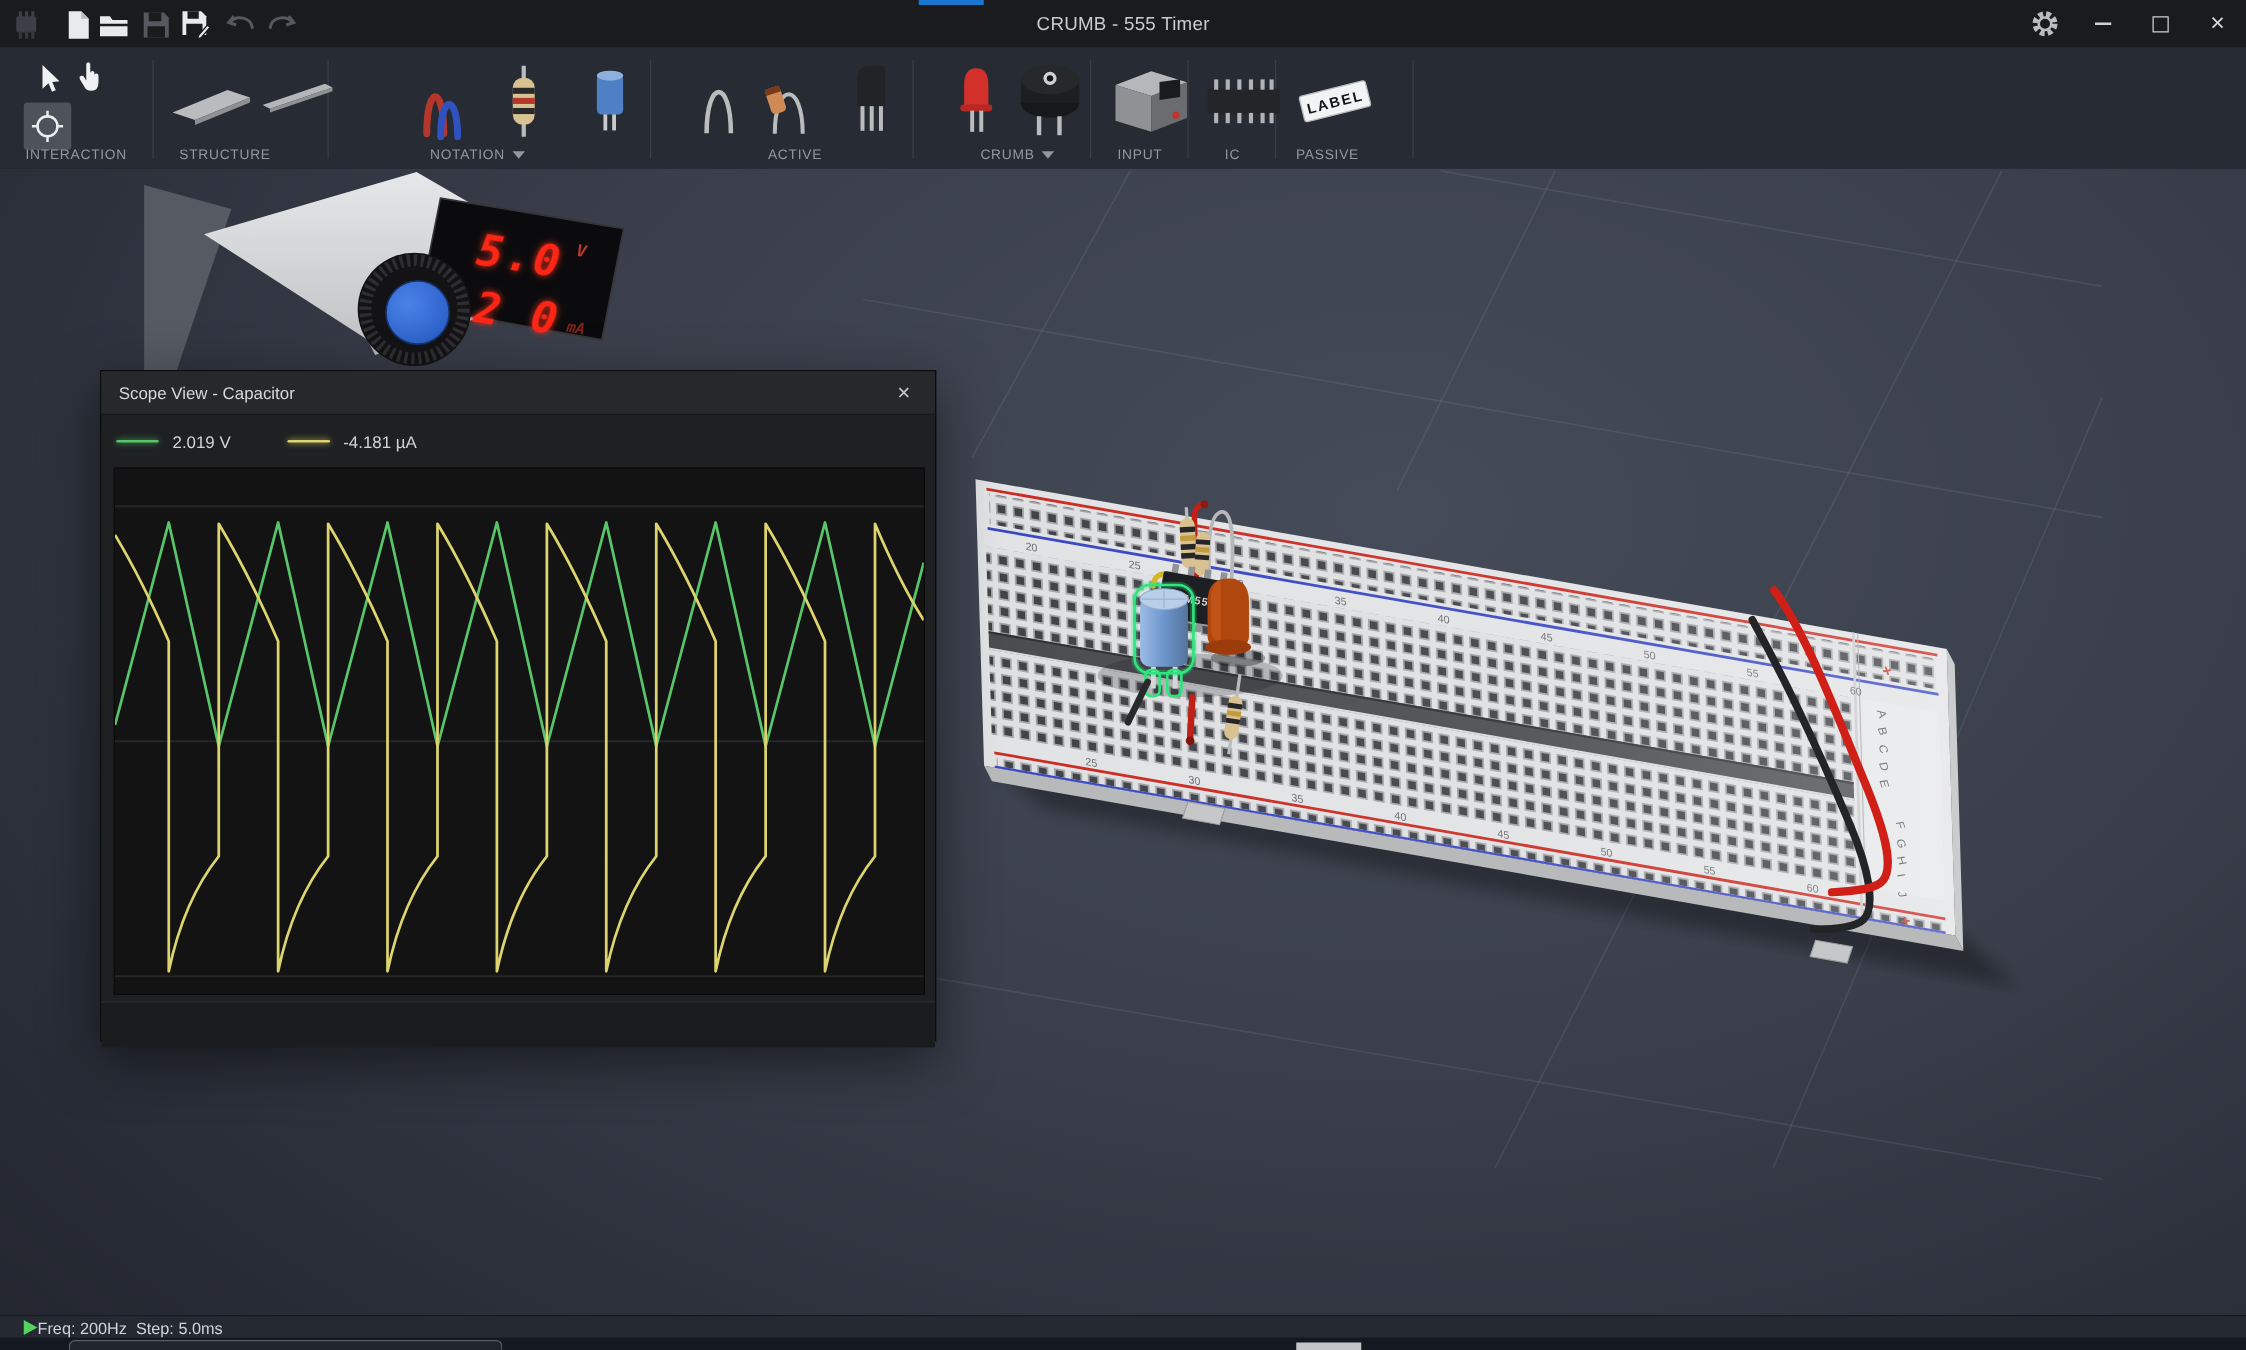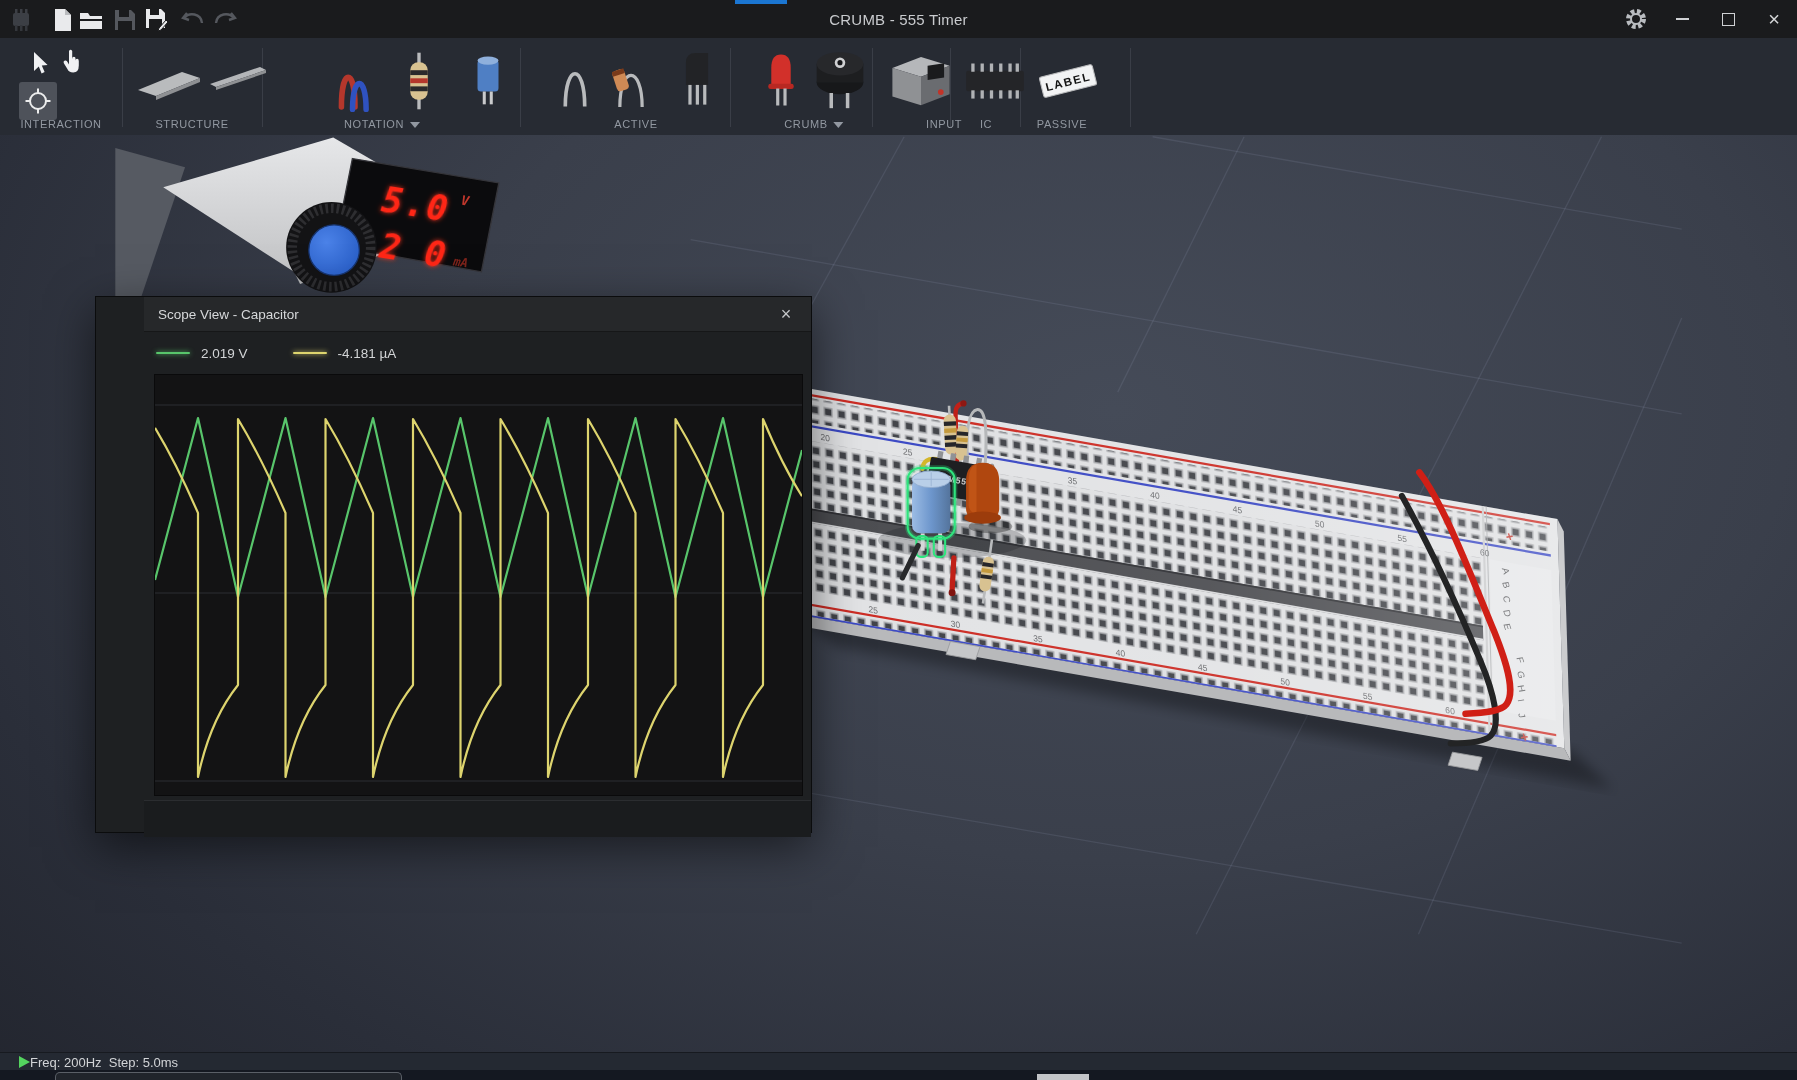--- a/index.html
+++ b/index.html
@@ -28,22 +28,22 @@
     display:flex;align-items:center;justify-content:center;}
 
   
   .viewport{position:absolute;left:0;top:135px;width:1797px;height:917px;
     background:radial-gradient(1500px 1000px at 62% 30%, #454b58 0%, #3a3f4b 45%, #2a2e39 80%, #23262f 100%);}
   .scene-svg{position:absolute;left:0;top:0;}
 
   .view-controls{position:absolute;right:0;top:0;}
 
   
-  .scope-window{position:absolute;left:95px;top:161px;width:667px;height:535px;background:#1e2022;
-    border:1px solid #0b0c0d;box-shadow:0 14px 44px rgba(0,0,0,.55);padding-left:48px;}
+  .scope-window{position:absolute;left:80px;top:161px;width:667px;height:535px;background:#1e2022;
+    border:1px solid #0b0c0d;box-shadow:0 14px 44px rgba(0,0,0,.55);}
   .scope-header{height:34px;background:#26282a;border-bottom:1px solid #161718;display:flex;align-items:center;position:relative;}
   .scope-title{color:#d6d8da;font-size:13.5px;padding-left:14px;}
   .scope-close{position:absolute;right:10px;top:0;width:30px;height:34px;display:flex;align-items:center;justify-content:center;
     color:#c6c8ca;font-size:18px;}
   .scope-legend{height:42px;display:flex;align-items:center;padding-left:12px;text-align:right;}
   .legend-item{display:flex;align-items:center;margin-right:45px;}
   .legend-swatch{width:34px;height:2.5px;border-radius:2px;margin-right:11px;}
   .legend-label{color:#d2d4d6;font-size:13.5px;}
   .scope-plot{margin-left:10px;width:647px;height:420px;background:#131314;border:1px solid #0a0a0b;box-sizing:content-box;}
   .scope-footer{height:36px;margin-top:0;background:#1a1c1e;border-top:1px solid #2b2d30;}
@@ -176,21 +176,21 @@
           <polygon points="4,28 48,10 66,16 22,34" fill="#b9bbbd"></polygon>
           <polygon points="22,34 66,16 66,20 22,38" fill="#8e9093"></polygon>
         </svg>
     </div>
     <div class="tool-icon" style="left:208px;top:22px">
       <svg width="62" height="36" viewBox="0 0 62 36">
           <polygon points="2,24 52,7 58,10 8,27" fill="#b3b5b8"></polygon>
           <polygon points="8,27 58,10 58,13 8,30" fill="#8e9093"></polygon>
         </svg>
     </div>
-    <div class="tool-section-label" style="left:192px">STRUCTURE</div>
+    <div class="tool-section-label" style="left:180px">STRUCTURE</div>
 
     <div class="tool-icon" style="left:334px;top:12px">
       <svg width="42" height="62" viewBox="0 0 34 50">
           <path d="M6 46 C6 14 17 14 17 46" fill="none" stroke="#b5372c" stroke-width="4.5" stroke-linecap="round"></path>
           <path d="M15 48 C15 20 26 20 26 48" fill="none" stroke="#2f52c0" stroke-width="4.5" stroke-linecap="round"></path>
         </svg>
     </div>
     <div class="tool-icon" style="left:404px;top:12px">
       <svg width="30" height="62" viewBox="0 0 22 46">
           <line x1="11" y1="2" x2="11" y2="10" stroke="#b9bbbd" stroke-width="2.5"></line>
@@ -256,21 +256,21 @@
 
     <div class="tool-icon" style="left:888px;top:12px">
       <svg width="66" height="60" viewBox="0 0 60 54">
           <polygon points="4,16 30,6 56,14 30,24" fill="#b5b7ba"></polygon>
           <polygon points="4,16 30,24 30,50 4,42" fill="#8f9194"></polygon>
           <polygon points="30,24 56,14 56,40 30,50" fill="#6a6c70"></polygon>
           <rect x="36" y="19" width="15" height="13" fill="#1a1b1d" transform="skewY(-8)"></rect>
           <circle cx="48" cy="38" r="2.6" fill="#c23328"></circle>
         </svg>
     </div>
-    <div class="tool-section-label" style="left:944px">INPUT</div>
+    <div class="tool-section-label" style="left:912px">INPUT</div>
 
     <div class="tool-icon" style="left:962px;top:16px">
       <svg width="66" height="52" viewBox="0 0 64 48">
           <rect x="4" y="15" width="56" height="20" rx="2" fill="#242528"></rect>
           <g fill="#b0b2b5">
             <rect x="9" y="8" width="3.2" height="8"></rect>
             <rect x="18" y="8" width="3.2" height="8"></rect>
             <rect x="27" y="8" width="3.2" height="8"></rect>
             <rect x="36" y="8" width="3.2" height="8"></rect>
             <rect x="45" y="8" width="3.2" height="8"></rect>

